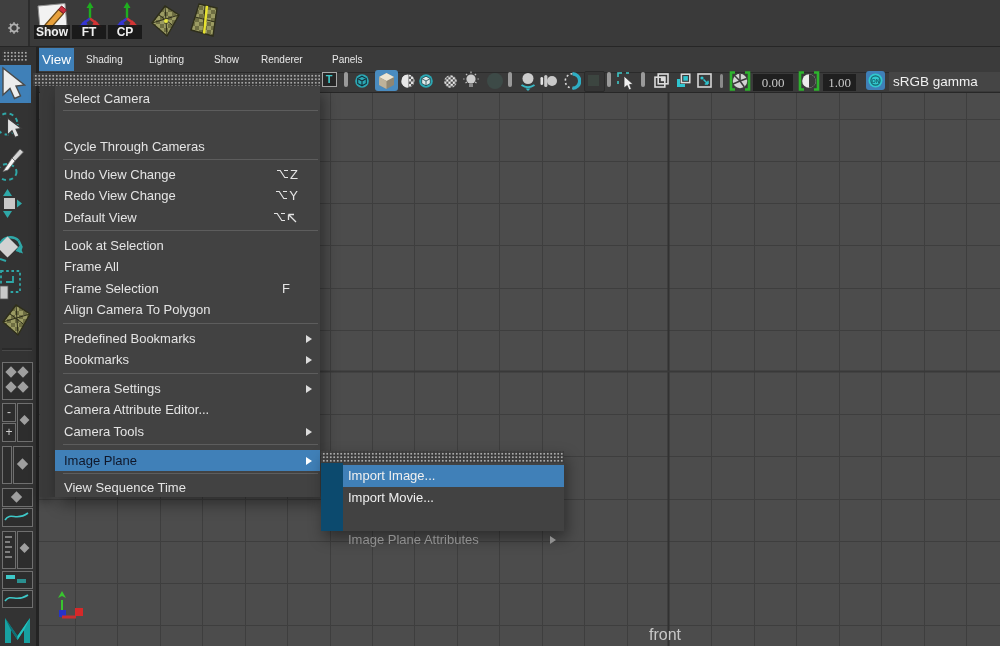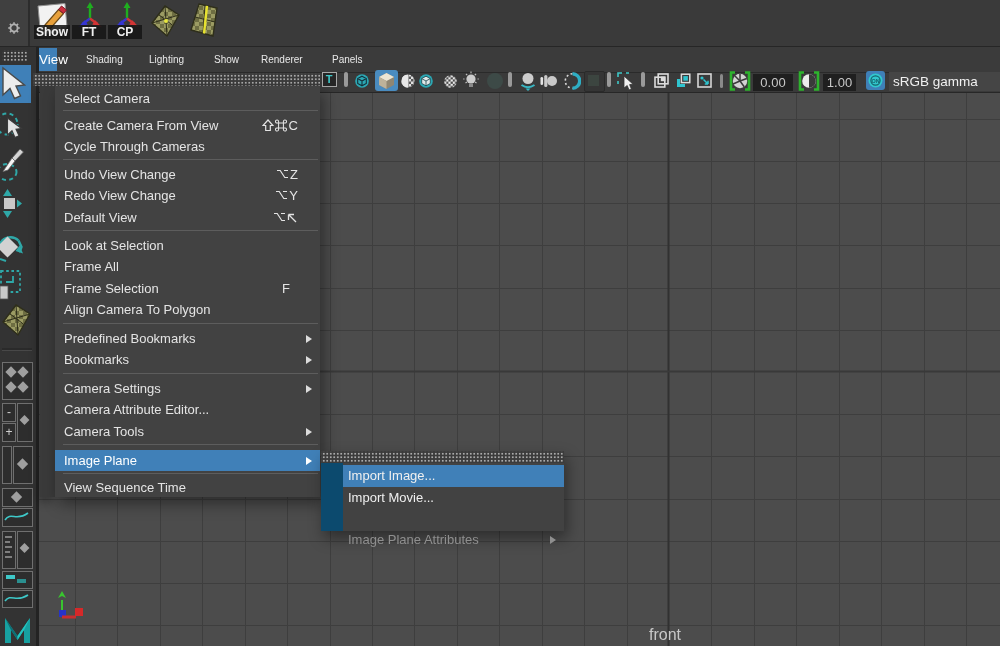--- a/index.html
+++ b/index.html
@@ -9,21 +9,21 @@
   
   #vp{left:39px;top:92px;right:0;bottom:0;background:#4c4c4c;}
   
   #shelf{left:0;top:0;width:1000px;height:46px;background:#3a3a3a;border-bottom:1px solid #262626;}
   #gearstrip{left:0;top:0;width:28px;height:46px;background:#404040;border-right:2px solid #2c2c2c;}
   .shelflabel{position:absolute;background:rgba(22,22,22,0.88);color:#f0f0f0;font-size:12px;
       font-weight:bold;text-align:center;line-height:14px;height:14px;}
   
   #menurow{left:30px;top:47px;width:970px;height:25px;background:#3b3b3b;border-bottom:1px solid #2a2a2a;}
   .mitem{position:absolute;top:2px;height:21px;line-height:21px;color:#e8e8e8;font-size:10px;}
-  #viewtab{position:absolute;left:9px;top:1px;width:18px;height:23px;background:#3f80b8;
+  #viewtab{position:absolute;left:9px;top:1px;width:35px;height:23px;background:#3f80b8;
       color:#fff;font-size:13.5px;text-align:center;line-height:23px;}
   
   #statusrow{left:30px;top:73px;width:970px;height:19px;background:#3a3a3a;border-bottom:1px solid #272727;}
   
   #toolbox{left:0;top:47px;width:36px;height:599px;background:#333333;border-right:3px solid #232323;}
   .dots{background-image:radial-gradient(circle,#aaaaaa 0.8px,rgba(0,0,0,0) 1.05px);
         background-size:3.5px 3.5px;background-position:1px 1px;}
   
   .menuwin{position:absolute;z-index:10;}
   #mainmenu{left:33px;top:73px;width:287px;height:424px;}
@@ -31,31 +31,31 @@
      box-shadow:-2px 5px 10px rgba(0,0,0,0.3);}
   #mainmenu .tear{position:absolute;left:0;top:0;right:0;height:13px;background-color:#3b3b3b;}
   #mainbody{position:absolute;left:22px;top:13px;right:0;bottom:0;background:#424242;
      box-shadow:4px 7px 14px rgba(0,0,0,0.4);}
   .mrow{position:absolute;left:0;right:0;height:21px;color:#e4e4e4;font-size:13px;line-height:21px;
         padding-left:9px;box-sizing:border-box;}
   .msep{position:absolute;left:8px;right:2px;height:1px;background:#5d5d5d;}
   .short{position:absolute;right:22px;top:0;color:#e4e4e4;}
   .arr{position:absolute;right:8px;top:6.5px;width:0;height:0;
        border-left:6px solid #dcdcdc;border-top:4px solid transparent;border-bottom:4px solid transparent;}
-  .hl{background:#4080b8;color:#ffffff;}
+  .hl{background:#4080b8;color:#0f172a;}
   #submenu{left:321px;top:451px;width:243px;height:80px;background:#0c4a6e;
      box-shadow:3px 7px 14px rgba(0,0,0,0.4);}
   #submenu .tear{position:absolute;left:0;top:0;right:0;height:12px;background-color:#3b3b3b;}
   #subbody{position:absolute;left:22px;top:12px;right:0;bottom:0;background:#424242;}
   .srow{position:absolute;left:0;right:0;height:22px;color:#efefef;font-size:13px;line-height:22px;
         padding-left:5px;box-sizing:border-box;}
   
   .sic{position:absolute;top:73px;}
   .valbox{position:absolute;top:74px;height:16px;background:#1f1f1f;color:#c8c8c8;font-size:12px;
-      line-height:16px;text-align:center;}
+      line-height:16px;text-align:center;font-family:Liberation Serif, serif;}
   .vsep{position:absolute;top:72px;width:3.5px;height:15px;background:#9a9a9a;border-radius:2px;}
 </style>
 </head>
 <body>
   <div class="abs" id="vp"></div>
   <svg class="abs" style="left:39px;top:92px;" width="961" height="554" viewBox="0 0 961 554">
     <g stroke="#3e3e3e" stroke-width="1">
       <line x1="36.5" y1="0" x2="36.5" y2="554"></line>
       <line x1="78.5" y1="0" x2="78.5" y2="554"></line>
       <line x1="121.5" y1="0" x2="121.5" y2="554"></line>
@@ -385,25 +385,20 @@
     <text x="7.5" y="9.6" font-size="5.5" font-weight="bold" fill="#17626e" text-anchor="middle" font-family="Liberation Sans">ON</text>
   </svg>
   <div class="abs" style="left:893px;top:74px;color:#f0f0f0;font-size:13.5px;">sRGB gamma</div>
 
   <div class="menuwin" id="mainmenu">
     <div class="tear dots"></div>
     <div id="mainstrip"></div>
     <div id="mainbody">
       <div class="mrow" style="top:2px;">Select Camera</div>
       <div class="msep" style="top:24px;"></div>
-      <div class="mrow" style="top:29px;">Create Camera From View<span class="short"><svg width="12" height="13" viewBox="0 0 12 13" style="vertical-align:-2px">
-            <path d="M6 1 L11 6.5 H8.3 V11.5 H3.7 V6.5 H1 Z" fill="none" stroke="#e4e4e4" stroke-width="1.2"></path>
-          </svg><svg width="14" height="13" viewBox="0 0 14 14" style="vertical-align:-2px">
-            <path d="M4.4 4.4 H9.6 V9.6 H4.4 Z M4.4 4.4 H3 A1.7 1.7 0 1 1 4.4 3 Z M9.6 4.4 V3 A1.7 1.7 0 1 1 11 4.4 Z M9.6 9.6 H11 A1.7 1.7 0 1 1 9.6 11 Z M4.4 9.6 V11 A1.7 1.7 0 1 1 3 9.6 Z" fill="none" stroke="#e4e4e4" stroke-width="1.1"></path>
-          </svg><span style="margin-left:1px">C</span></span></div>
       <div class="mrow" style="top:50px;">Cycle Through Cameras</div>
       <div class="msep" style="top:73px;"></div>
       <div class="mrow" style="top:78px;">Undo View Change<span class="short"><svg width="13" height="12" viewBox="0 0 13 12" style="vertical-align:-1px">
             <path d="M1 2.5 H4.2 L8.8 9.5 H12 M8 2.5 H12" fill="none" stroke="#e4e4e4" stroke-width="1.2"></path>
           </svg><span style="margin-left:1px">Z</span></span></div>
       <div class="mrow" style="top:99px;">Redo View Change<span class="short"><svg width="13" height="12" viewBox="0 0 13 12" style="vertical-align:-1px">
             <path d="M1 2.5 H4.2 L8.8 9.5 H12 M8 2.5 H12" fill="none" stroke="#e4e4e4" stroke-width="1.2"></path>
           </svg><span style="margin-left:1px">Y</span></span></div>
       <div class="mrow" style="top:121px;">Default View<span class="short"><svg width="13" height="12" viewBox="0 0 13 12" style="vertical-align:-1px">
             <path d="M1 2.5 H4.2 L8.8 9.5 H12 M8 2.5 H12" fill="none" stroke="#e4e4e4" stroke-width="1.2"></path>

